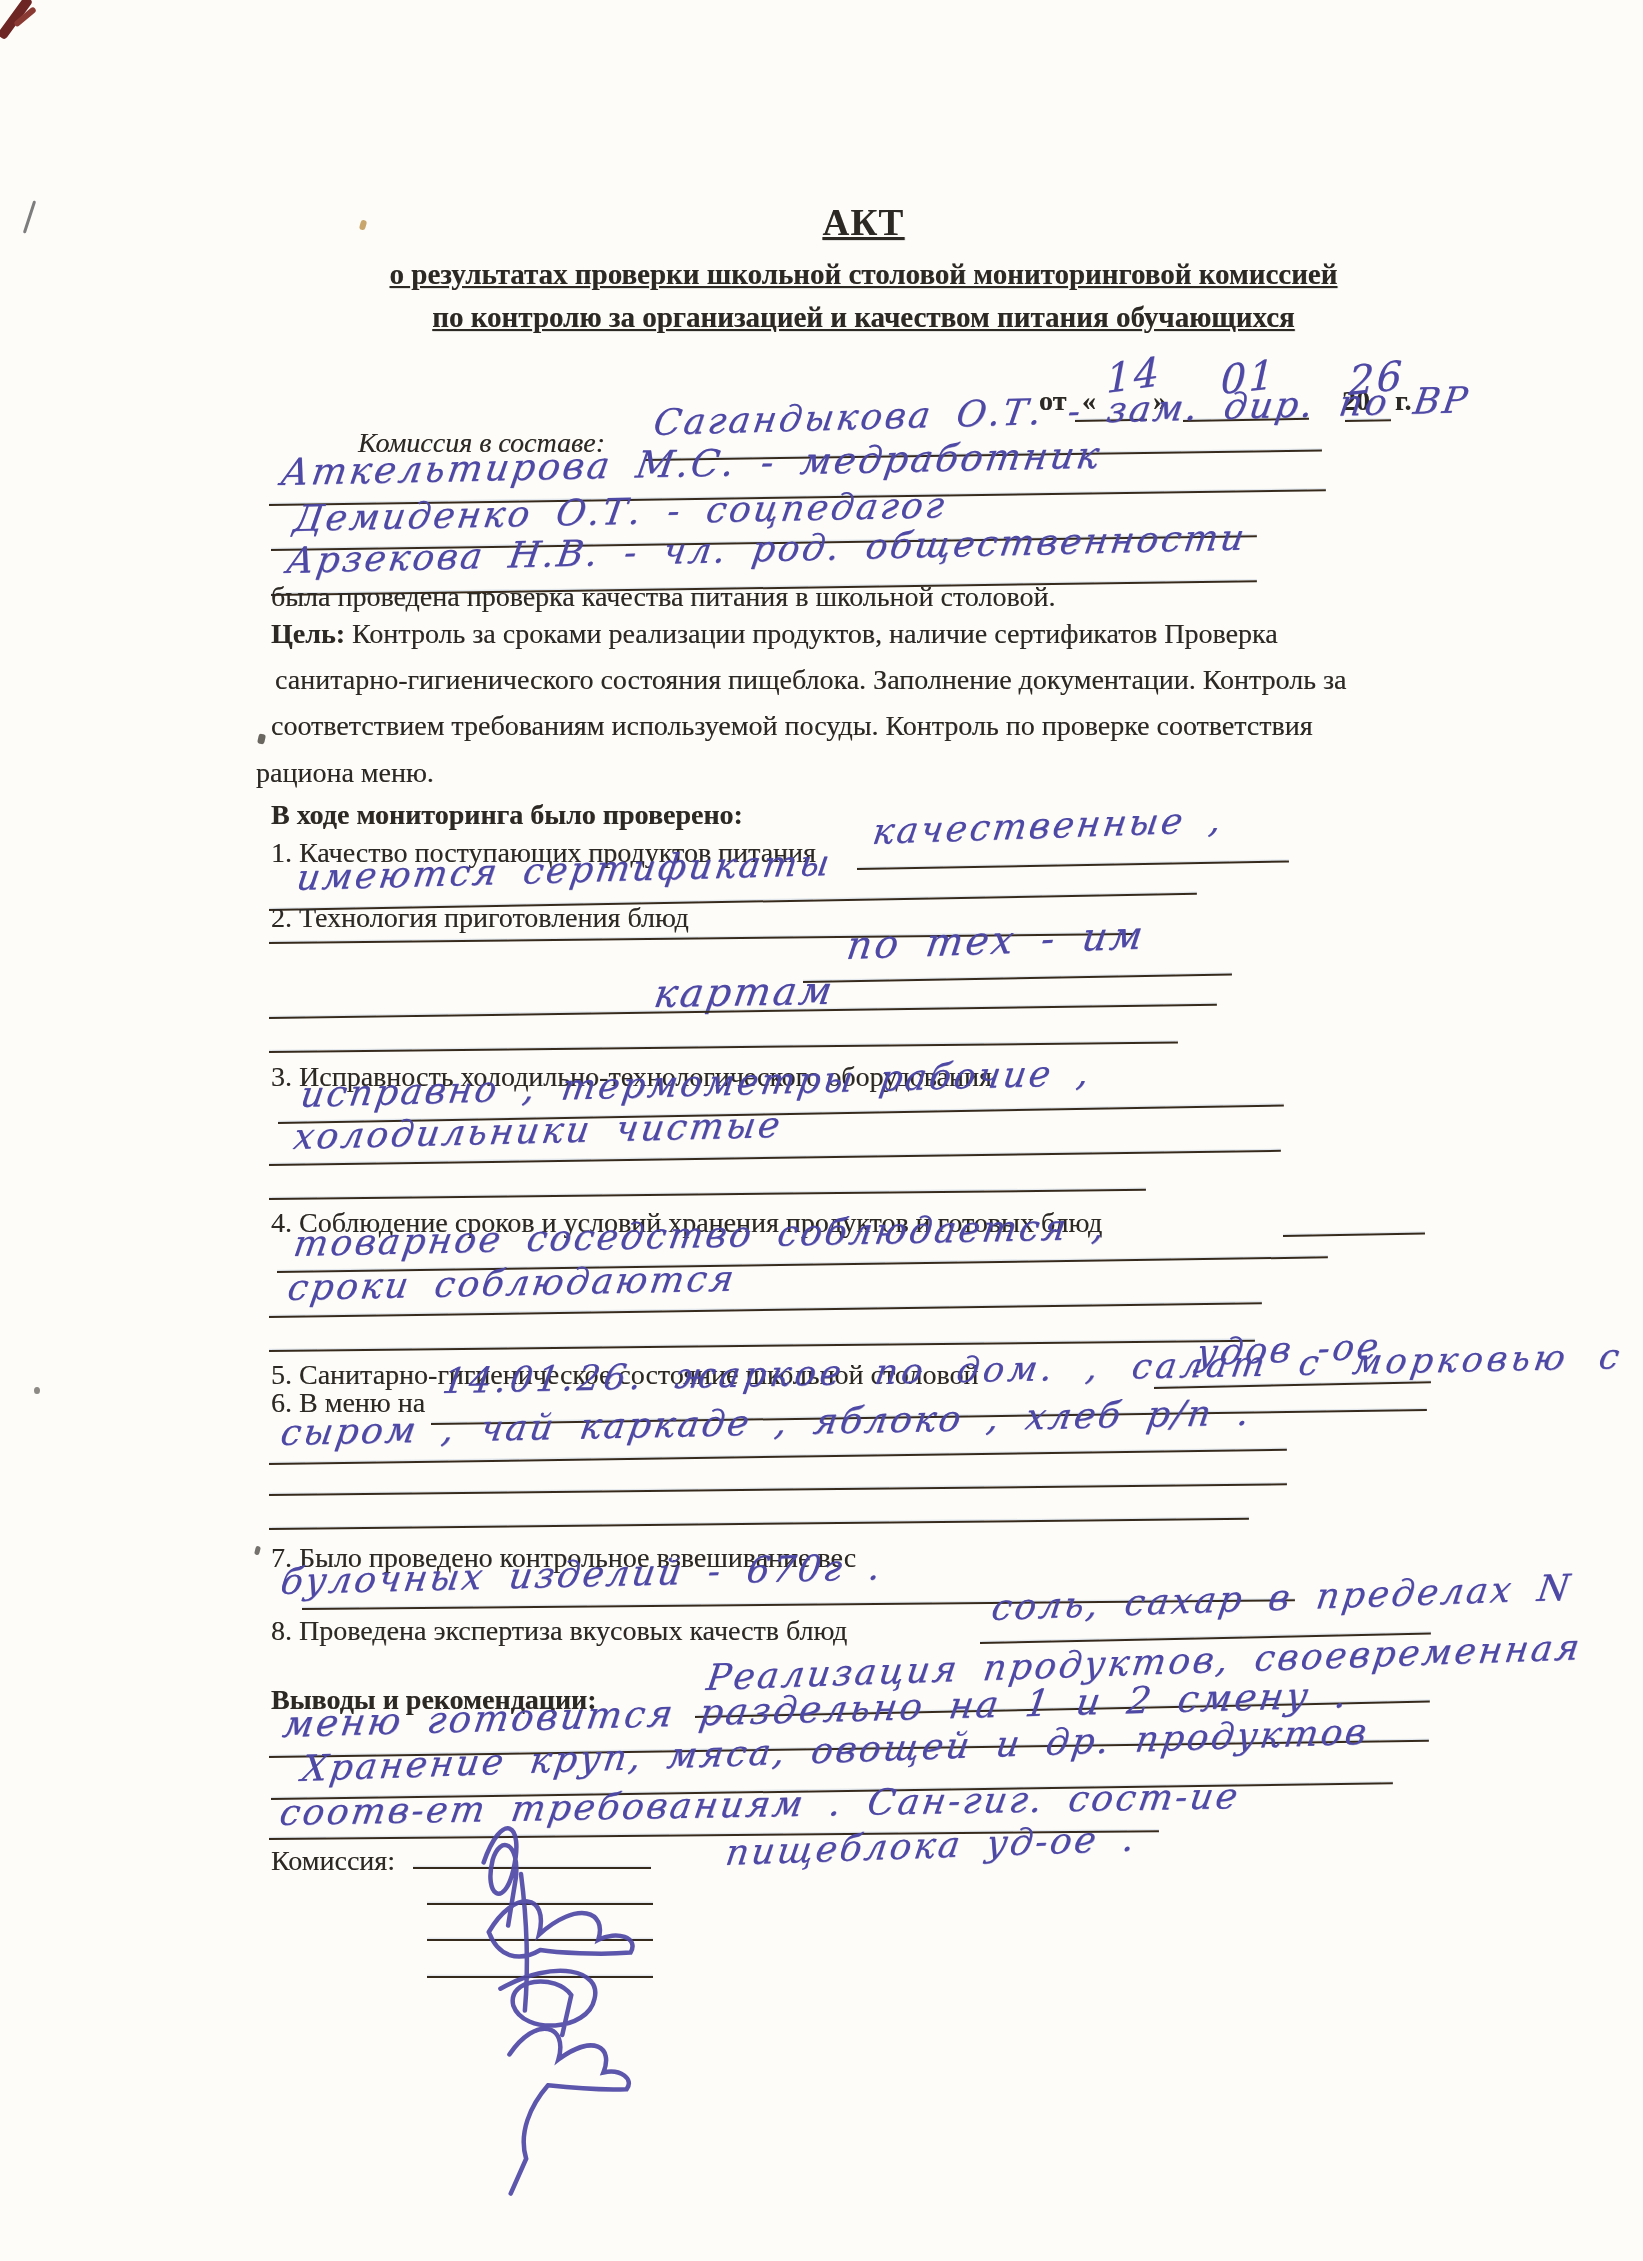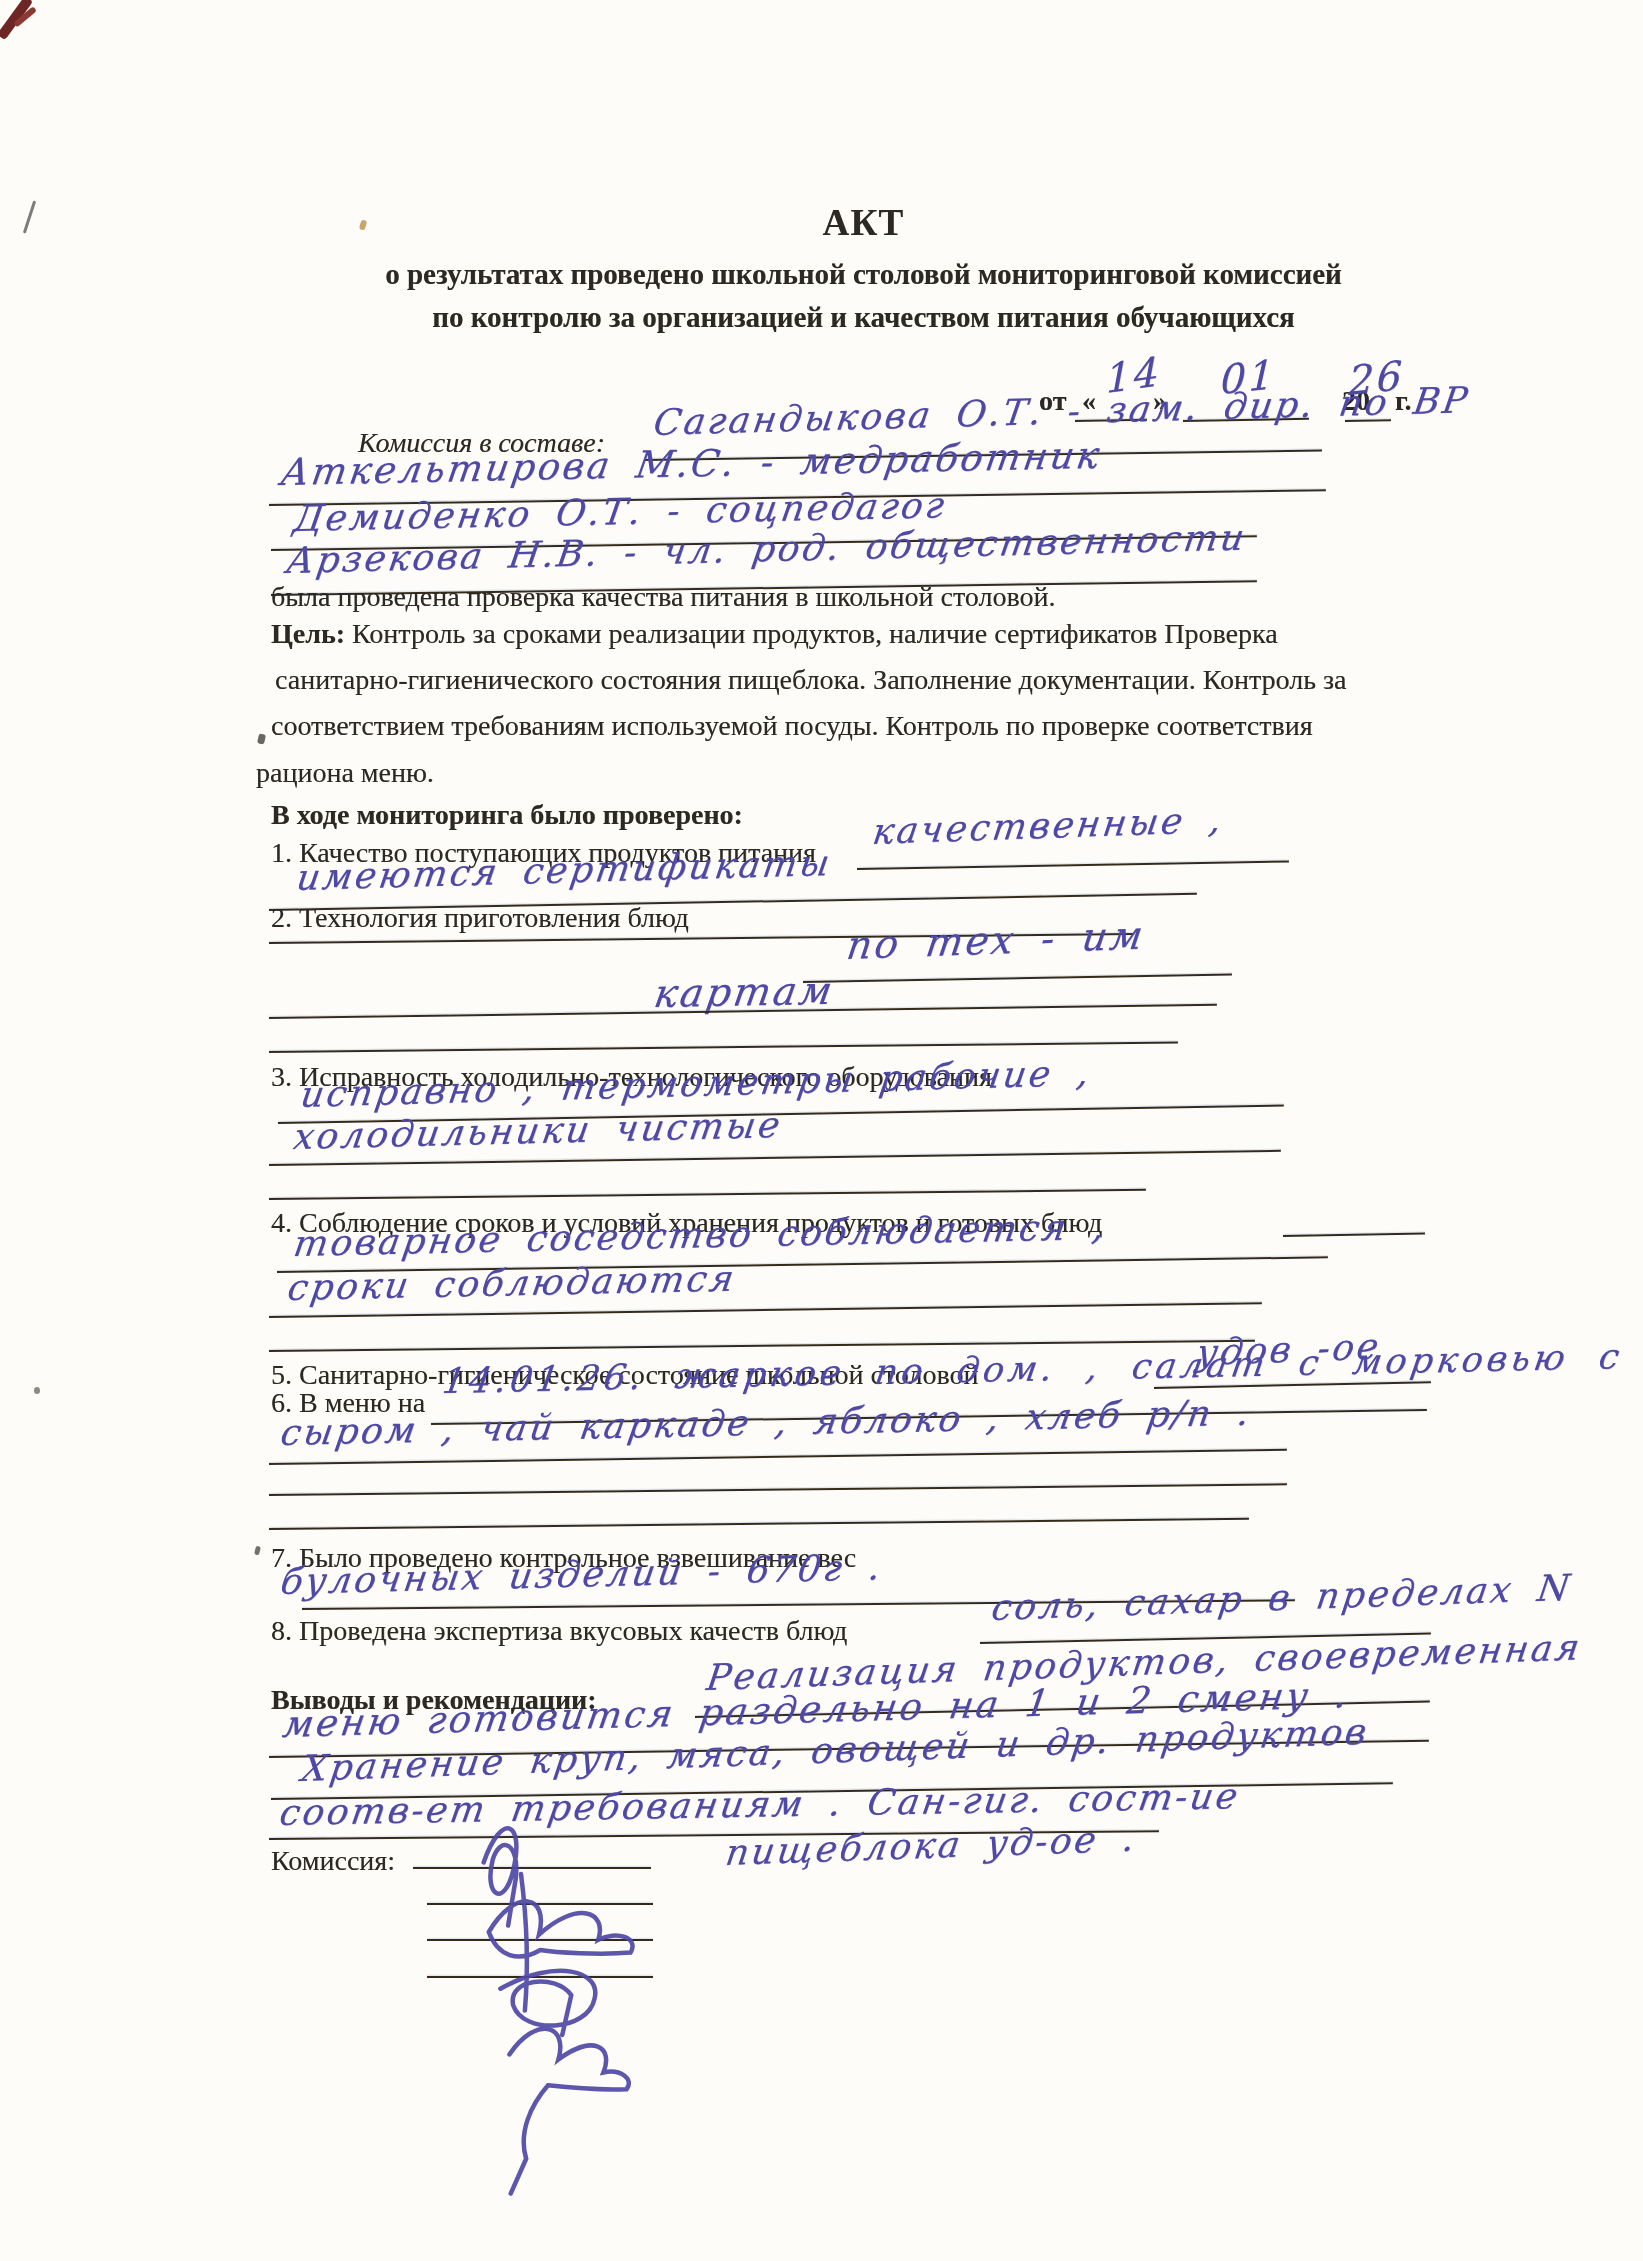--- a/index.html
+++ b/index.html
@@ -1,21 +1,21 @@
 <!DOCTYPE html>
 <html style="font-size:10.3px"><head>
 <meta charset="utf-8">
 <style>
   html,body{margin:0;padding:0;background:#8a8a8a;}
   .page{position:relative;width:1644px;height:2261px;background:#fdfcf8;overflow:hidden;
         font-family:"Liberation Serif",serif;}
   .pr{position:absolute;font-family:"Liberation Serif",serif;color:#2c2824;white-space:nowrap;
       font-size:28px;text-shadow:0.3px 0.3px 0.5px rgba(44,40,36,0.45);}
   .b{font-weight:bold;}
-  .center{left:174px;width:1379px;text-align:center;}
+  .center{left:174px;width:1379px;text-align:center;text-decoration:underline;}
   .hw{position:absolute;font-family:"DejaVu Serif",serif;font-style:italic;color:#4f49a6;
       white-space:nowrap;font-size:36px;letter-spacing:2.6px;word-spacing:10.3px;
       transform-origin:left bottom;
       text-shadow:0.4px 0.4px 0.6px rgba(79,73,166,0.5);}
   .rule{position:absolute;border-top:2.6px solid #362a1d;transform-origin:left center;
         box-shadow:0 -1.3px 0 rgba(130,165,205,0.22);}
   .artifact{position:absolute;}
   svg.sig{position:absolute;overflow:visible;}
 </style>
 </head>
@@ -25,21 +25,21 @@
 
   <div class="artifact" style="left:10.3px;top:-6.4px;width:10.3px;height:48px;background:#6e2624;transform:rotate(36deg);border-radius:3.9px;"></div>
   <div class="artifact" style="left:22px;top:3.9px;width:6.4px;height:26px;background:#8a3a33;transform:rotate(50deg);border-radius:3.2px;"></div>
   <div class="artifact" style="left:28px;top:200px;width:3.2px;height:34px;background:#7d7d7d;transform:rotate(18deg);border-radius:1.9px;"></div>
   <div class="artifact" style="left:360px;top:220px;width:5.8px;height:10.3px;background:#c9a66b;transform:rotate(16deg);border-radius:3.2px;"></div>
   <div class="artifact" style="left:258px;top:734px;width:7px;height:10.3px;background:#6a6660;transform:rotate(12deg);border-radius:2.6px;"></div>
   <div class="artifact" style="left:34px;top:1387px;width:5.8px;height:7px;background:#8d8a85;border-radius:50%;"></div>
   <div class="artifact" style="left:255px;top:1546px;width:4.5px;height:9px;background:#75726d;transform:rotate(14deg);border-radius:2.6px;"></div>
 
   <div class="pr b center" style="top:201px;font-size:37px;letter-spacing:1.3px;">АКТ</div>
-  <div class="pr b center" style="top:258px;font-size:29px;">о результатах проведено школьной столовой мониторинговой комиссией</div>
+  <div class="pr b center" style="top:258px;font-size:29px;">о результатах проверки школьной столовой мониторинговой комиссией</div>
   <div class="pr b center" style="top:301px;font-size:29px;">по контролю за организацией и качеством питания обучающихся</div>
 
   <span class="pr b" style="left:1039px;top:385px;">от</span>
   <span class="pr b" style="left:1082px;top:385px;">«</span>
   <span class="hw" style="left:1106px;top:356px;font-size:40px;transform:rotate(-8deg) skewX(-8deg);">14</span>
   <div class="rule" style="left:1075px;top:420px;width:72px;transform:rotate(-1deg);"></div>
   <span class="pr b" style="left:1153px;top:385px;">»</span>
   <div class="rule" style="left:1183px;top:420px;width:126px;transform:rotate(-1deg);"></div>
   <span class="hw" style="left:1220px;top:357px;font-size:40px;transform:rotate(-6deg) skewX(-8deg);">01</span>
   <span class="pr b" style="left:1316px;top:385px;margin-left:26px;">20</span>

